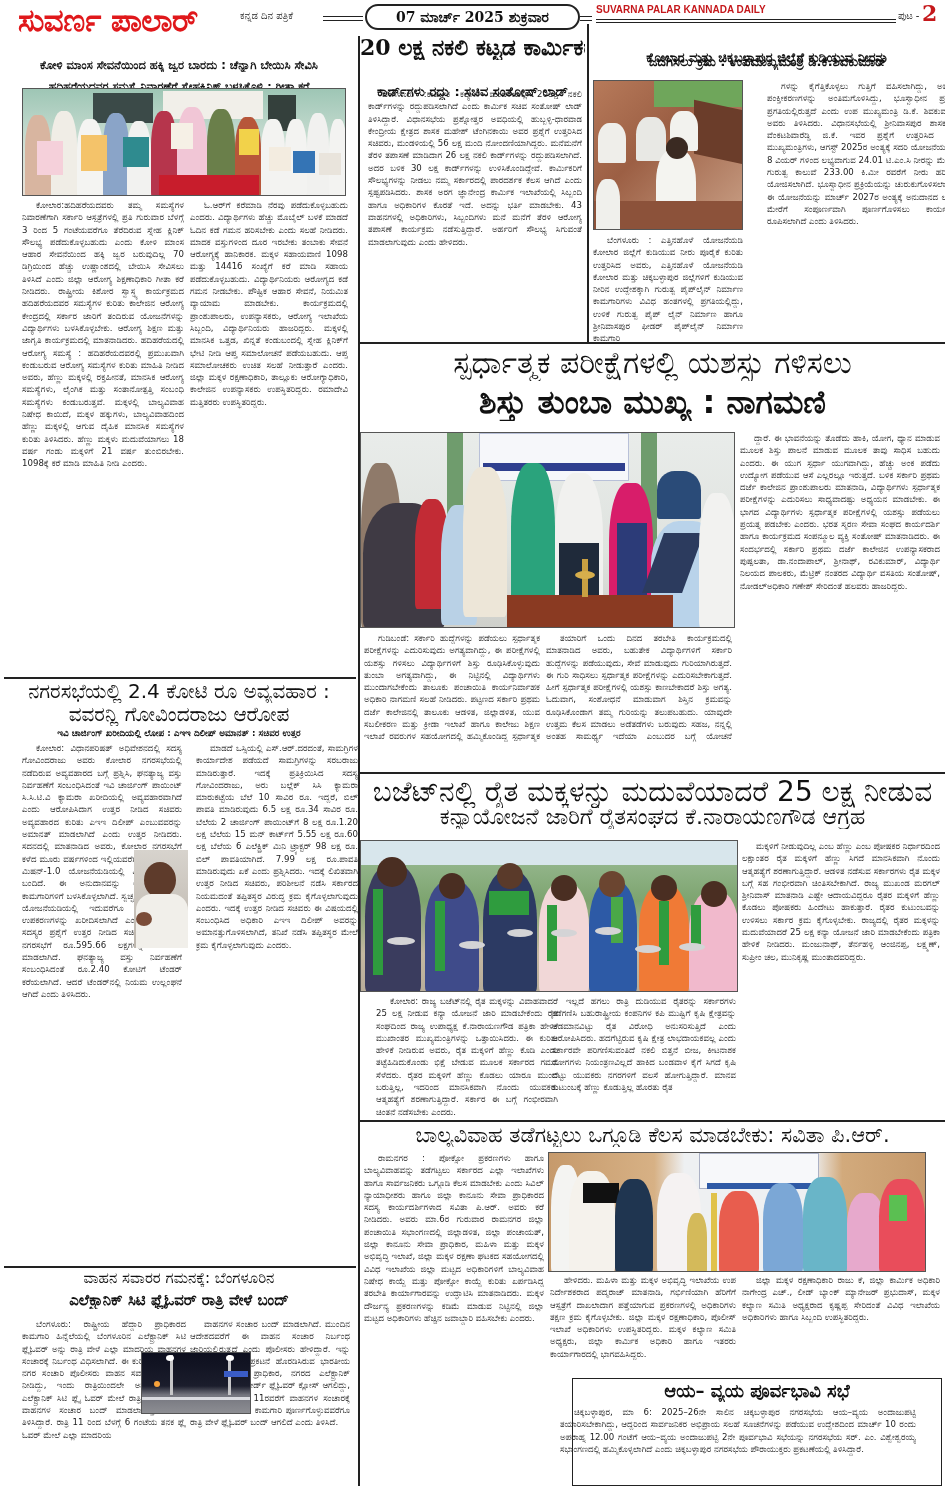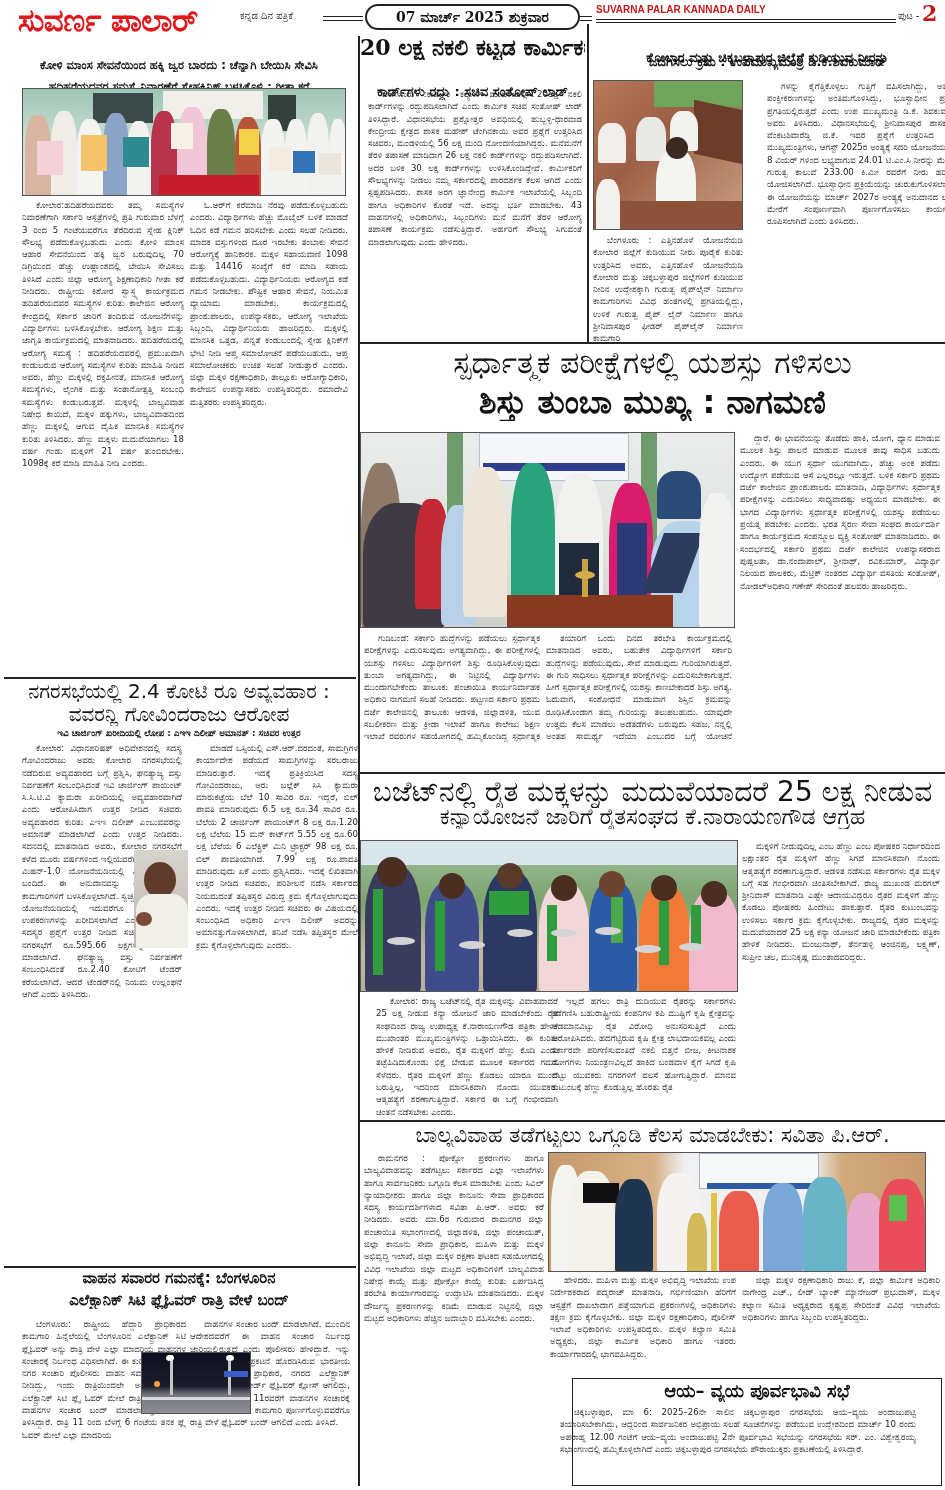--- a/index.html
+++ b/index.html
@@ -114,21 +114,21 @@
 
 <div class="photo" style="left:134px; top:850px; width:54px; height:98px; border:none; background:#fff;">
   <div class="bg" style="background: linear-gradient(#d7d3cd, #bdb6ad);"></div>
   <div class="head" style="left:10px; top:12px; width:32px; height:36px; background:#5e3b2b;"></div>
   <div class="fig" style="left:2px; top:44px; width:52px; height:54px; background:#f1efea; border-radius:30% 30% 0 0;"></div>
   <div class="head" style="left:2px; top:62px; width:16px; height:14px; background:#7a4c38;"></div>
 </div>
 
 <div class="rule-h" style="left:4px; top:1266px; width:352px;"></div>
 
-<div class="h h-md" style="left:4px; top:1270px; width:350px; font-weight:bold;">ವಾಹನ ಸವಾರರ ಗಮನಕ್ಕೆ: ಬೆಂಗಳೂರಿನ</div>
+<div class="h h-md" style="left:4px; top:1270px; width:350px; font-weight:normal;">ವಾಹನ ಸವಾರರ ಗಮನಕ್ಕೆ: ಬೆಂಗಳೂರಿನ</div>
 <div class="h h-md" style="left:4px; top:1292px; width:350px;">ಎಲೆಕ್ಟ್ರಾನಿಕ್ ಸಿಟಿ ಫ್ಲೈಓವರ್ ರಾತ್ರಿ ವೇಳೆ ಬಂದ್</div>
 
 <div class="txt" style="left:22px; top:1318px; width:164px; height:168px;">
     <p>ಬೆಂಗಳೂರು: ರಾಷ್ಟ್ರೀಯ ಹೆದ್ದಾರಿ ಪ್ರಾಧಿಕಾರದ ಕಾಮಗಾರಿ ಹಿನ್ನೆಲೆಯಲ್ಲಿ ಬೆಂಗಳೂರಿನ ಎಲೆಕ್ಟ್ರಾನಿಕ್ ಸಿಟಿ ಫ್ಲೈಓವರ್ ಅನ್ನು ರಾತ್ರಿ ವೇಳೆ ಎಲ್ಲಾ ಮಾದರಿಯ ವಾಹನಗಳ ಸಂಚಾರಕ್ಕೆ ನಿರ್ಬಂಧ ವಿಧಿಸಲಾಗಿದೆ. ಈ ಕುರಿತು ಬೆಂಗಳೂರು ನಗರ ಸಂಚಾರಿ ಪೊಲೀಸರು ವಾಹನ ಸವಾರರಿಗೆ ಮಾಹಿತಿ ನೀಡಿದ್ದು, ಇಂದು ರಾತ್ರಿಯಿಂದಲೇ ಅನ್ವಯವಾಗುವಂತೆ ಎಲೆಕ್ಟ್ರಾನಿಕ್ ಸಿಟಿ ಫ್ಲೈ ಓವರ್ ಮೇಲೆ ರಾತ್ರಿ ಎಲ್ಲಾ ರೀತಿಯ ವಾಹನಗಳ ಸಂಚಾರ ಬಂದ್ ಮಾಡಲಾಗುತ್ತಿದೆ ಎಂದು ತಿಳಿಸಿದ್ದಾರೆ. ರಾತ್ರಿ 11 ರಿಂದ ಬೆಳಗ್ಗೆ 6 ಗಂಟೆಯ ತನಕ ಫ್ಲೈ ಓವರ್ ಮೇಲೆ ಎಲ್ಲಾ ಮಾದರಿಯ</p>
   </div>
 <div class="txt" style="left:190px; top:1318px; width:160px; height:168px;">
     <p>ವಾಹನಗಳ ಸಂಚಾರ ಬಂದ್ ಮಾಡಲಾಗಿದೆ. ಮುಂದಿನ ಆದೇಶದವರೆಗೆ ಈ ವಾಹನ ಸಂಚಾರ ನಿರ್ಬಂಧ ಜಾರಿಯಲ್ಲಿರುತ್ತದೆ ಎಂದು ಪೊಲೀಸರು ಹೇಳಿದ್ದಾರೆ. ಇನ್ನು ಈ ಕುರಿತು ಪತ್ರಿಕಾ ಪ್ರಕಟನೆ ಹೊರಡಿಸಿರುವ ಭಾರತೀಯ ರಾಷ್ಟ್ರೀಯ ಹೆದ್ದಾರಿ ಪ್ರಾಧಿಕಾರ, ನಗರದ ಎಲೆಕ್ಟ್ರಾನಿಕ್ ಸಿಟಿಯಿಂದ ಸಿಲ್ಕ್ ಬೋರ್ಡ್ ಫ್ಲೈಓವರ್ ಕ್ಲೋಸ್ ಆಗಲಿದ್ದು, ಬೆಳಗ್ಗೆ 6ರಿಂದ ರಾತ್ರಿ 11ರವರೆಗೆ ವಾಹನಗಳ ಸಂಚಾರಕ್ಕೆ ಅವಕಾಶ ನೀಡಲಾಗಿದೆ. ಕಾಮಗಾರಿ ಪೂರ್ಣಗೊಳ್ಳುವವರೆಗೂ ರಾತ್ರಿ ವೇಳೆ ಫ್ಲೈಓವರ್ ಬಂದ್ ಆಗಲಿದೆ ಎಂದು ತಿಳಿಸಿದೆ.</p>
   </div>
 
 <div class="photo" style="left:141px; top:1352px; width:110px; height:62px;">

